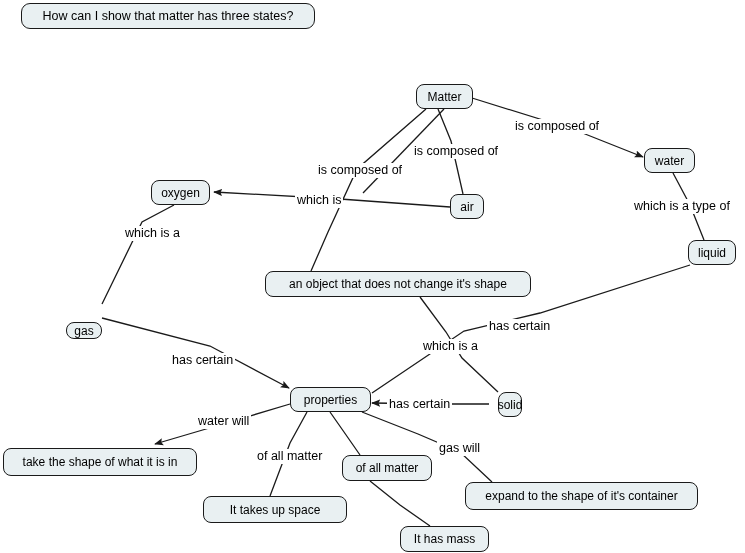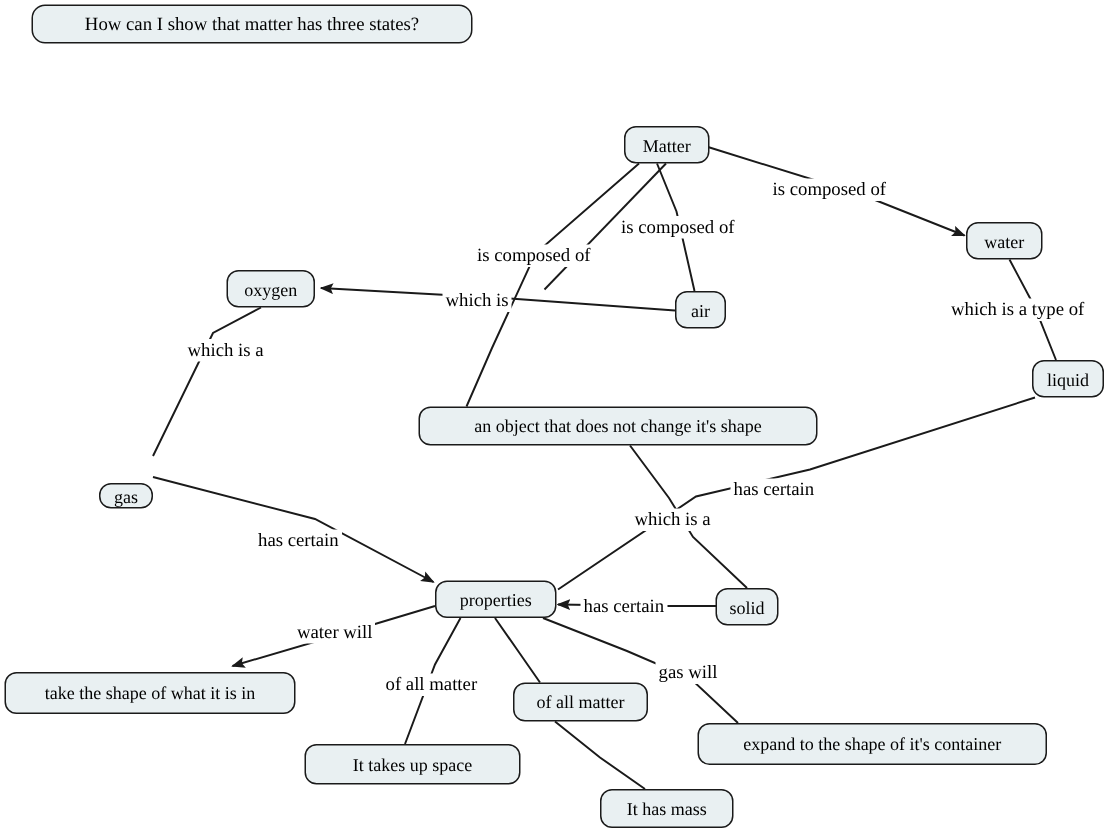--- a/index.html
+++ b/index.html
@@ -6,21 +6,21 @@
     margin: 0;
     padding: 0;
     background: #ffffff;
   }
   #canvas {
     position: relative;
     width: 745px;
     height: 553px;
     background: #ffffff;
     overflow: hidden;
-    font-family: Liberation Serif, serif;
+    font-family: Liberation Sans, sans-serif;
   }
   #edges {
     position: absolute;
     left: 0;
     top: 0;
     width: 745px;
     height: 553px;
   }
   .node {
     position: absolute;
@@ -84,24 +84,24 @@
       </g>
   </svg>
 
   <div id="node-layer">
       <div class="node question" style="left: 21px; top: 3px; width: 294px; height: 26px;">How can I show that matter has three states?</div>
       <div class="node" style="left: 416px; top: 84px; width: 57px; height: 25px;">Matter</div>
       <div class="node" style="left: 644px; top: 148px; width: 51px; height: 25px;">water</div>
       <div class="node" style="left: 450px; top: 194px; width: 34px; height: 25px;">air</div>
       <div class="node" style="left: 151px; top: 180px; width: 59px; height: 25px;">oxygen</div>
       <div class="node" style="left: 688px; top: 240px; width: 48px; height: 25px;">liquid</div>
-      <div class="node" style="left: 265px; top: 271px; width: 266px; height: 26px; margin-left: 14px;">an object that does not change it's shape</div>
+      <div class="node" style="left: 265px; top: 271px; width: 266px; height: 26px;">an object that does not change it's shape</div>
       <div class="node" style="left: 66px; top: 306px; width: 36px; height: 17px; margin-top: 16px;">gas</div>
       <div class="node" style="left: 290px; top: 387px; width: 81px; height: 25px;">properties</div>
-      <div class="node" style="left: 477px; top: 392px; width: 42px; height: 25px;">solid</div>
+      <div class="node" style="left: 498px; top: 392px; width: 24px; height: 25px;">solid</div>
       <div class="node" style="left: 3px; top: 448px; width: 194px; height: 28px;">take the shape of what it is in</div>
       <div class="node" style="left: 342px; top: 455px; width: 90px; height: 26px;">of all matter</div>
       <div class="node" style="left: 465px; top: 482px; width: 233px; height: 28px;">expand to the shape of it's container</div>
       <div class="node" style="left: 203px; top: 496px; width: 144px; height: 27px;">It takes up space</div>
       <div class="node" style="left: 400px; top: 526px; width: 89px; height: 26px;">It has mass</div>
     </div>
   <div id="label-layer">
       <div class="linklabel" style="left: 513px; top: 119px;">is composed of</div>
       <div class="linklabel" style="left: 412px; top: 144px;">is composed of</div>
       <div class="linklabel" style="left: 316px; top: 163px;">is composed of</div>

